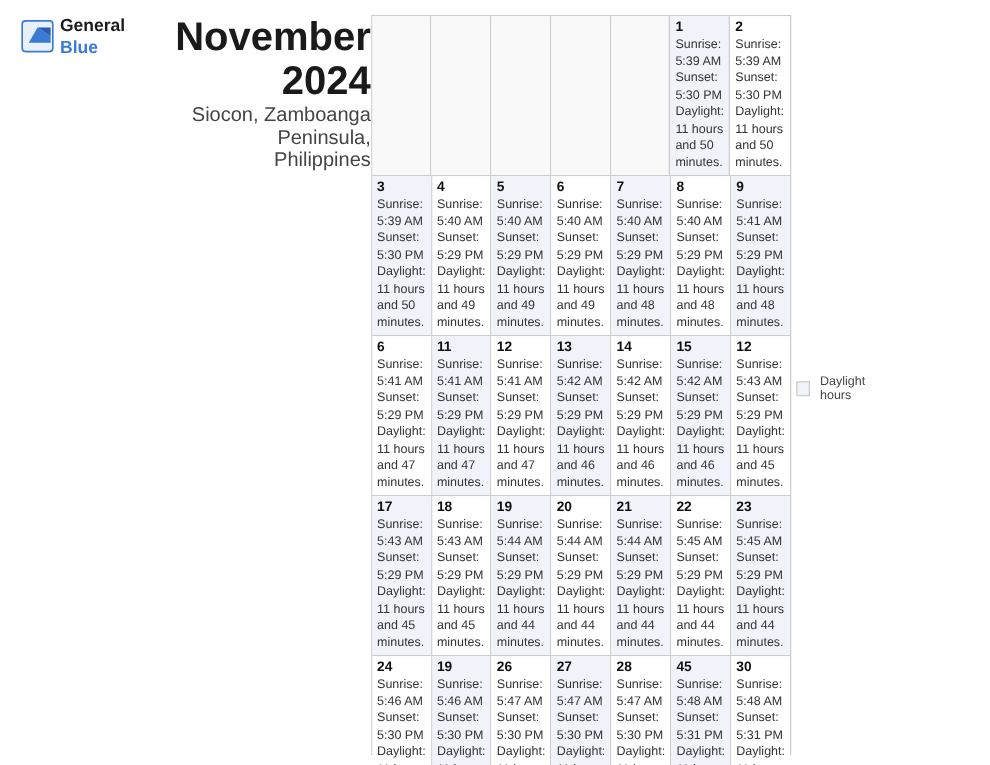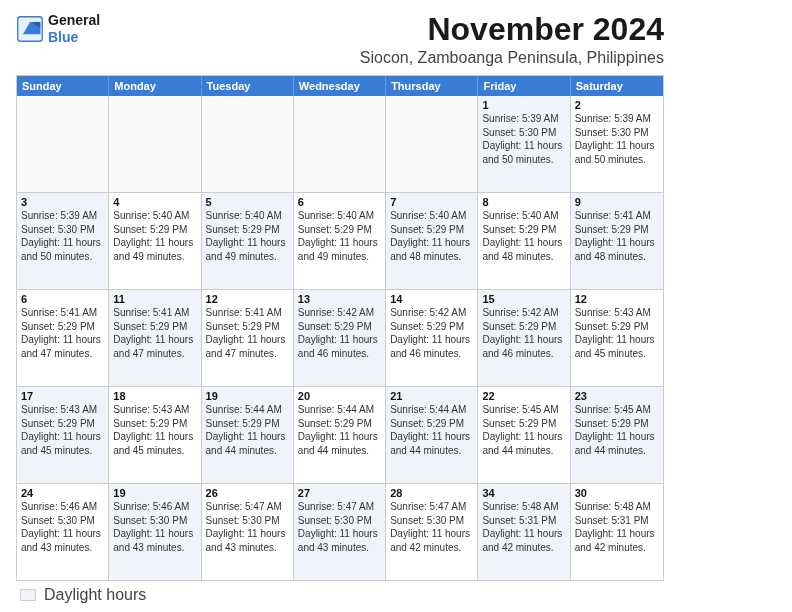--- a/index.html
+++ b/index.html
@@ -8,21 +8,21 @@
       background: #fff;
       width: 792px;
       height: 612px;
       overflow: hidden;
     }
     .page {
       width: 680px;
       height: 612px;
       padding: 12px 16px 8px 16px;
       display: flex;
-      flex-direction: column;
+      flex-direction: row;
     }
     .header {
       display: flex;
       justify-content: space-between;
       align-items: flex-start;
       margin-bottom: 8px;
     }
     .logo {
       display: flex;
       align-items: center;
@@ -105,21 +105,21 @@
     .day-info {
       font-size: 10px;
       color: #333;
       line-height: 1.35;
     }
     .legend {
       display: flex;
       align-items: center;
       gap: 8px;
       margin-top: 5px;
-      font-size: 16px;
+      font-size: 10px;
       color: #444;
       padding-left: 4px;
     }
     .legend-box {
       width: 16px;
       height: 12px;
       background: #f0f4fa;
       border: 1px solid #ccc;
       display: inline-block;
     }
@@ -141,29 +141,20 @@
         <div style="color:#3a7bd5">Blue</div>
       </div>
     </div>
     <div class="title-block">
       <div class="main-title">November 2024</div>
       <div class="subtitle">Siocon, Zamboanga Peninsula, Philippines</div>
     </div>
   </div>
 
   <div class="calendar">
-    <div class="cal-header-row">
-    <div class="cal-header-cell">Sunday</div>
-        <div class="cal-header-cell">Monday</div>
-        <div class="cal-header-cell">Tuesday</div>
-        <div class="cal-header-cell">Wednesday</div>
-        <div class="cal-header-cell">Thursday</div>
-        <div class="cal-header-cell">Friday</div>
-        <div class="cal-header-cell">Saturday</div>
-      </div>
     <div class="cal-body">
     <div class="cal-week">
           <div class="cal-cell empty"></div>
           <div class="cal-cell empty"></div>
           <div class="cal-cell empty"></div>
           <div class="cal-cell empty"></div>
           <div class="cal-cell empty"></div>
           <div class="cal-cell shaded">
             <span class="day-num">1</span>
             <div class="day-info" style="white-space: pre-line;">Sunrise: 5:39 AM
@@ -362,21 +353,21 @@
 and 43 minutes.</div>
           </div>
           <div class="cal-cell">
             <span class="day-num">28</span>
             <div class="day-info" style="white-space: pre-line;">Sunrise: 5:47 AM
 Sunset: 5:30 PM
 Daylight: 11 hours
 and 42 minutes.</div>
           </div>
           <div class="cal-cell shaded">
-            <span class="day-num">34</span>
+            <span class="day-num">45</span>
             <div class="day-info" style="white-space: pre-line;">Sunrise: 5:48 AM
 Sunset: 5:31 PM
 Daylight: 11 hours
 and 42 minutes.</div>
           </div>
           <div class="cal-cell">
             <span class="day-num">30</span>
             <div class="day-info" style="white-space: pre-line;">Sunrise: 5:48 AM
 Sunset: 5:31 PM
 Daylight: 11 hours

